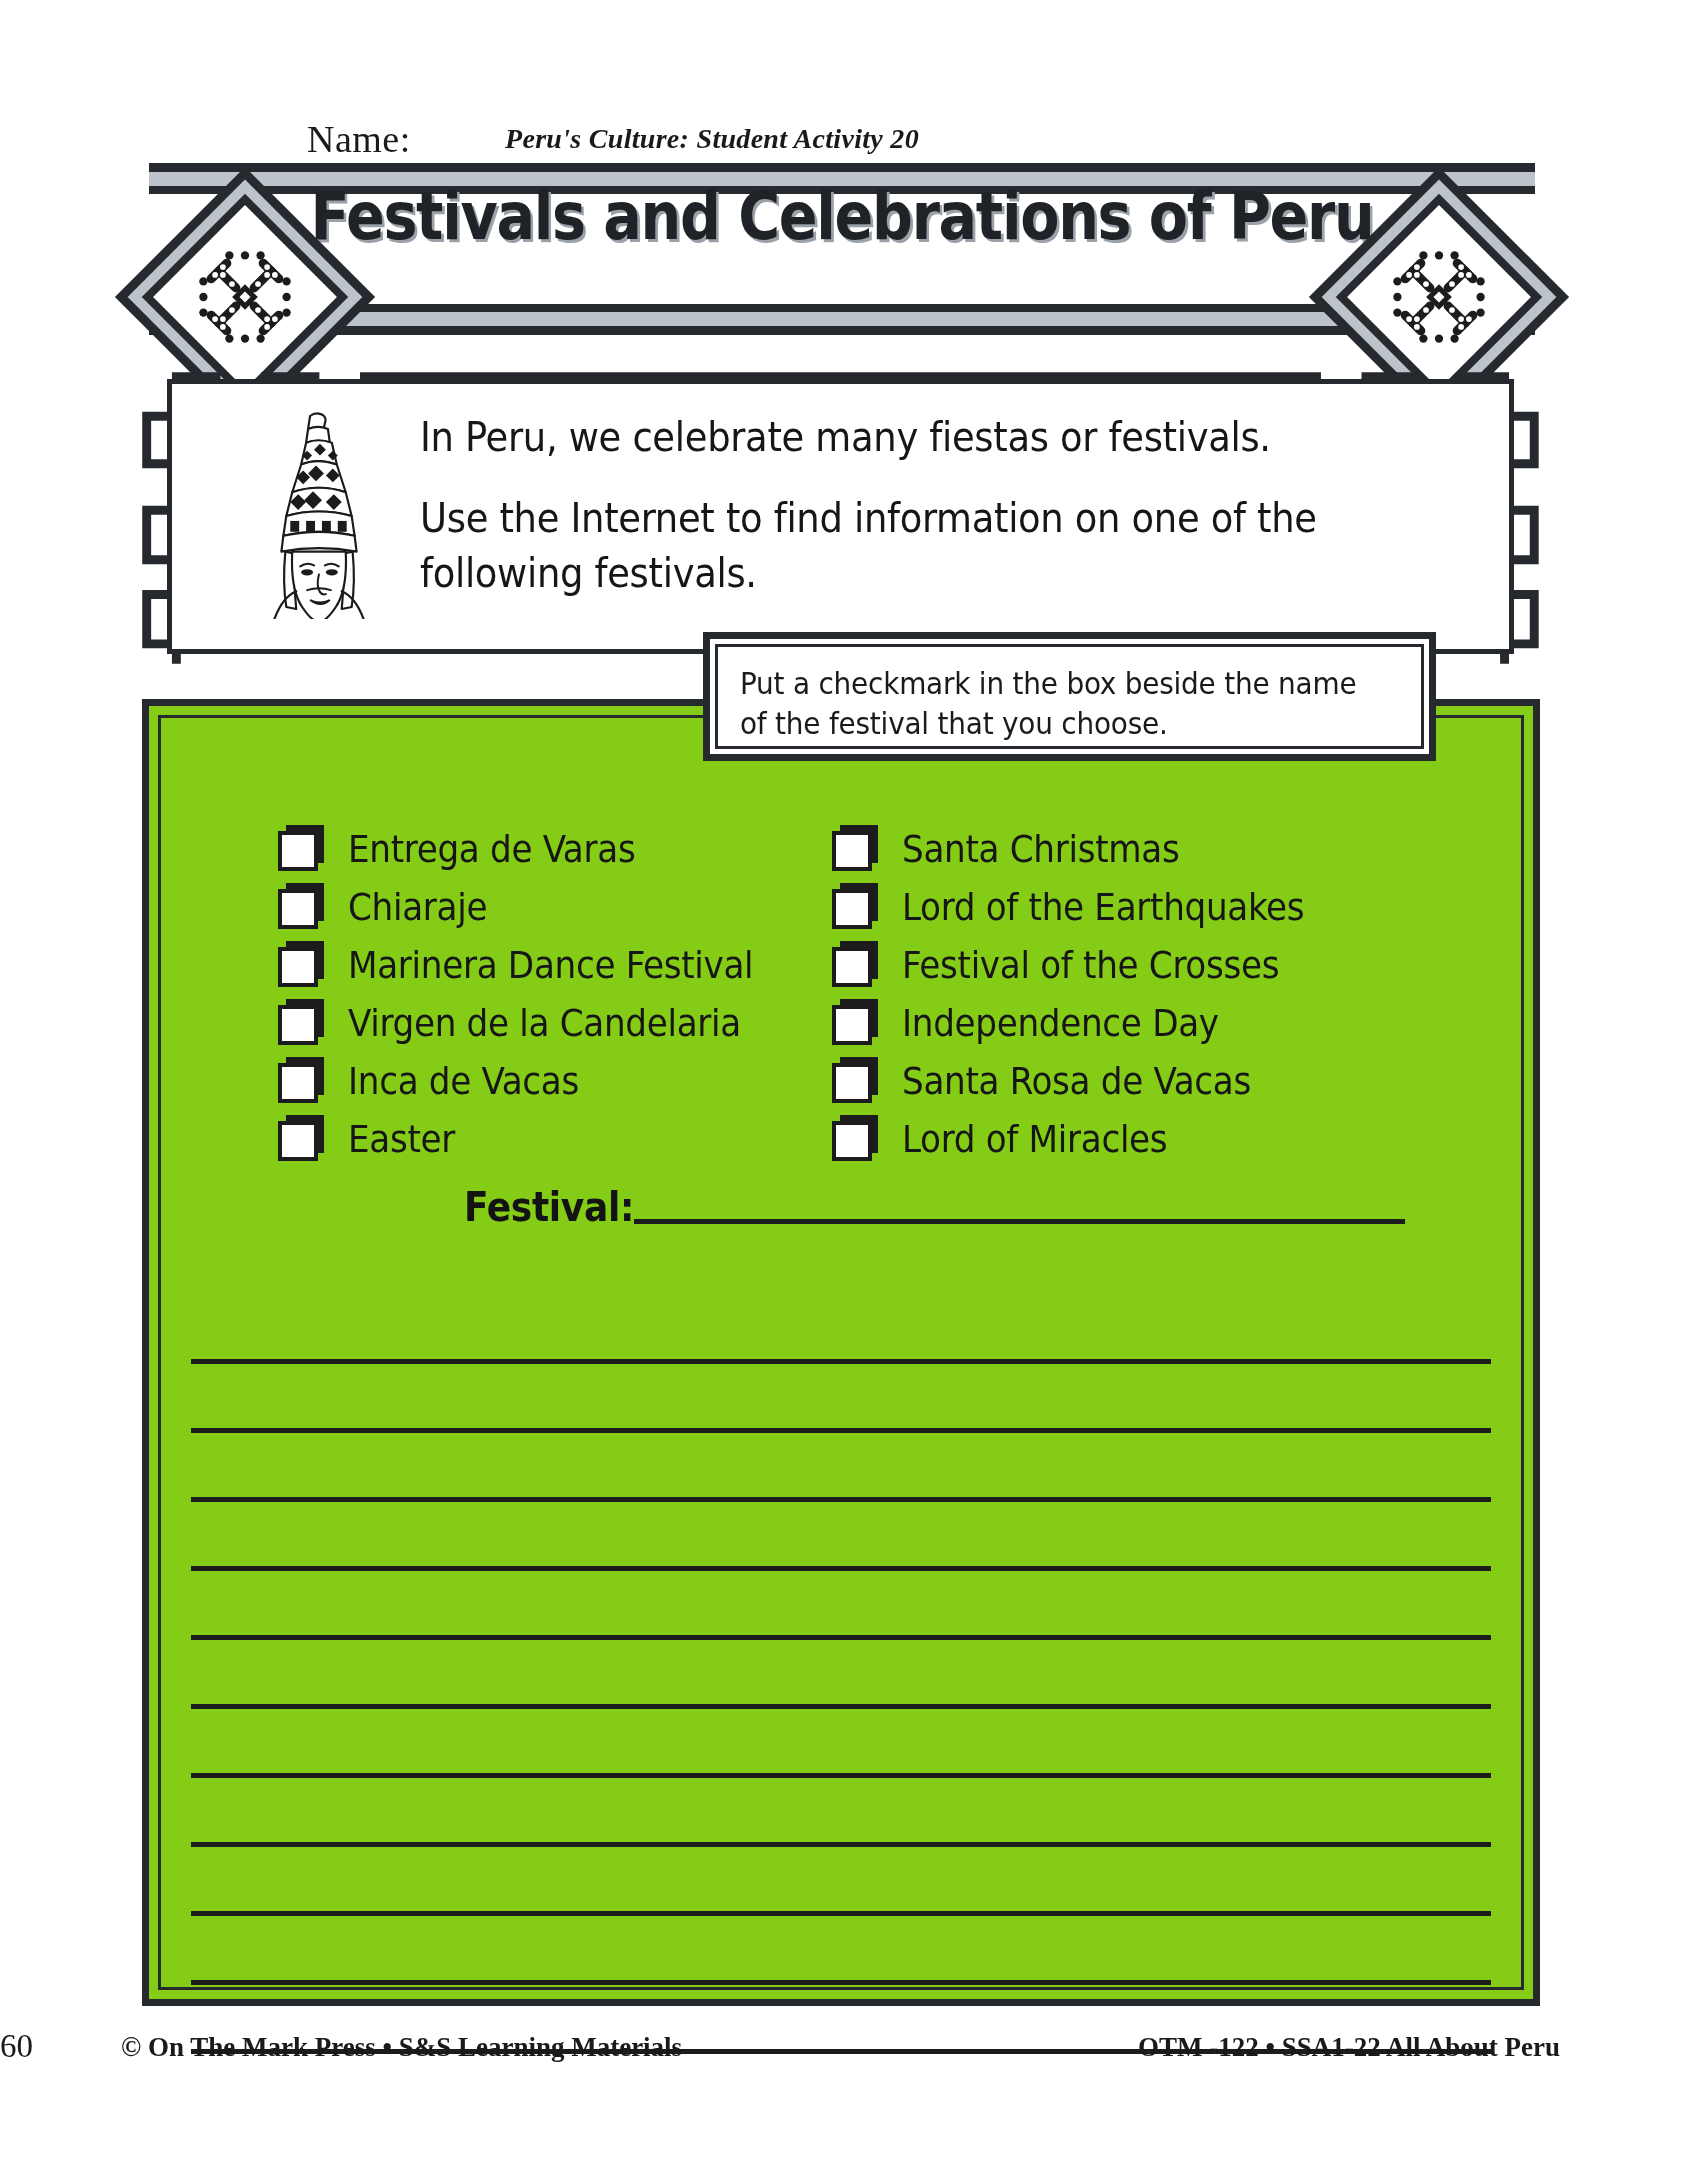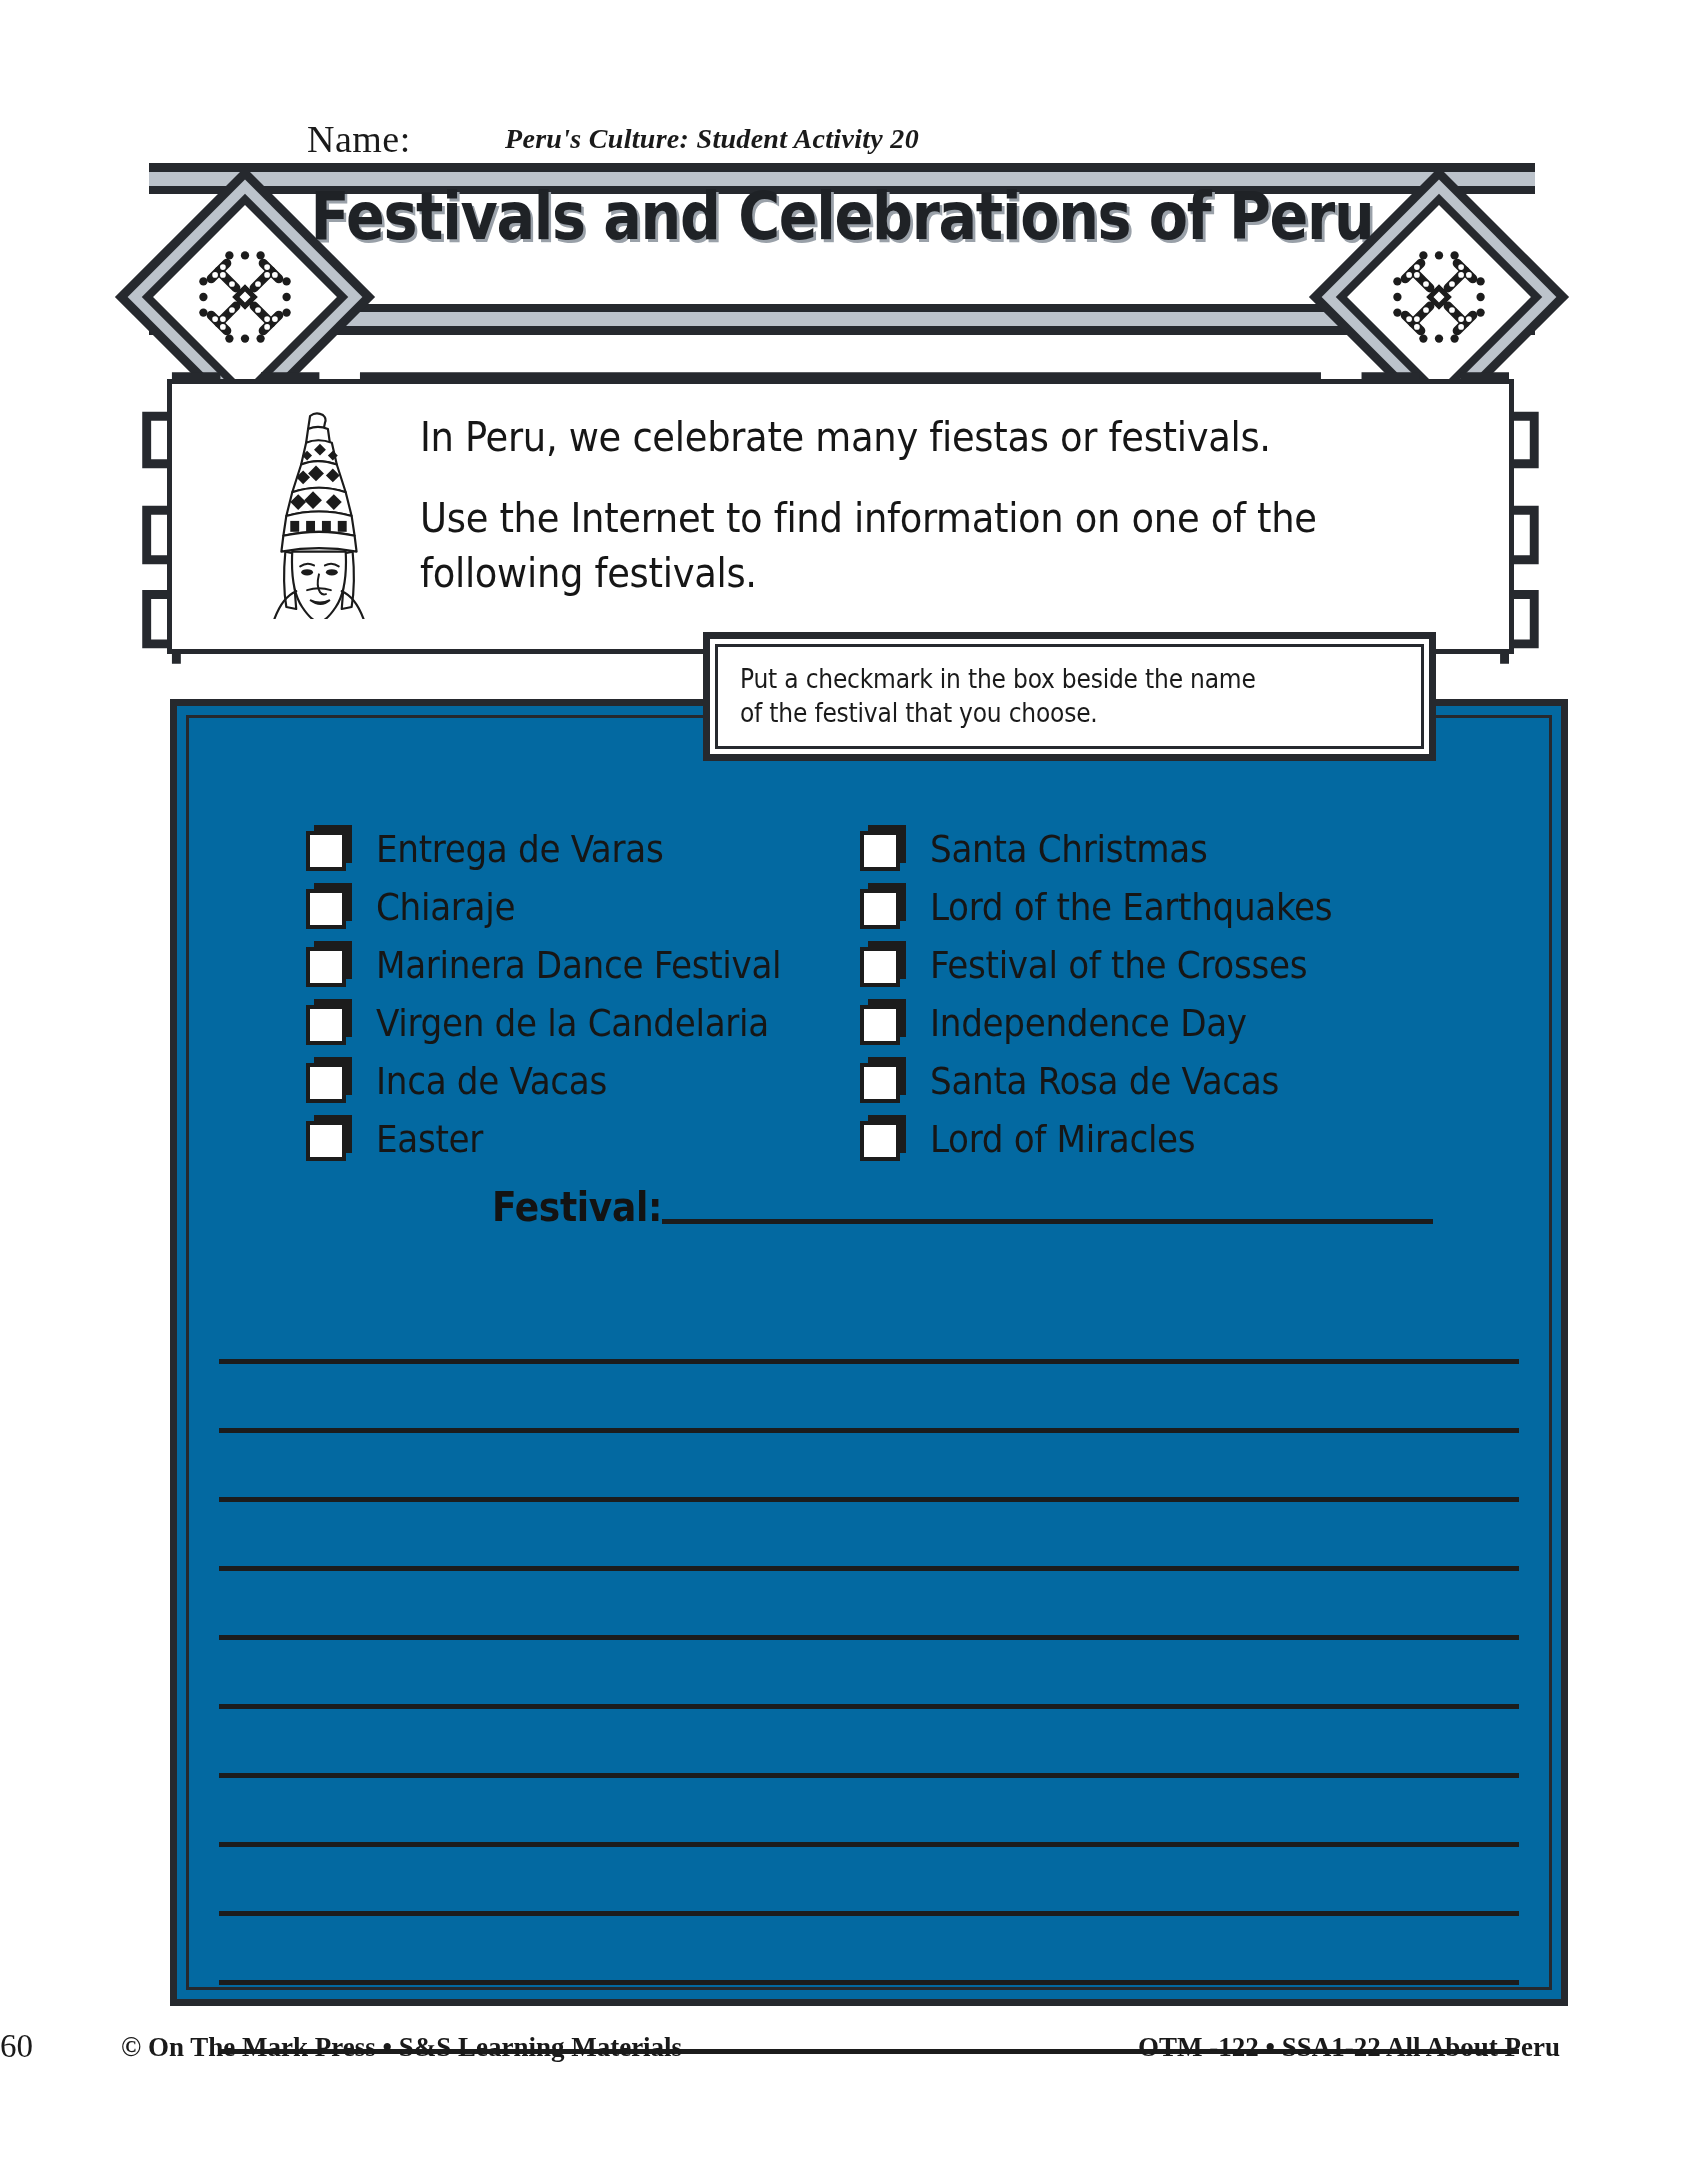--- a/index.html
+++ b/index.html
@@ -93,27 +93,27 @@
     position:absolute;left:703px;top:632px;width:733px;height:129px;
     border:7px solid #26292e;background:#fff;box-sizing:border-box;z-index:5;
   }
   .notebox-in{
     position:absolute;inset:5px;border:3px solid #26292e;box-sizing:border-box;
     background:#fff;
   }
   .notebox-txt{
     position:absolute;left:22px;right:14px;top:16px;
     font-family:"DejaVu Sans Condensed","DejaVu Sans",sans-serif;
-    font-size:26px;line-height:1.3;letter-spacing:-0.2px;
+    font-size:31px;line-height:1.3;letter-spacing:-0.2px;
   }
 
   
   .mainbox{
     position:absolute;left:142px;top:699px;width:1398px;height:1307px;
-    border:7px solid #26292e;box-sizing:border-box;background:#0369a1;margin-left:28px;
+    border:7px solid #26292e;box-sizing:border-box;background:#84cc16;
   }
   .mainbox-in{position:absolute;inset:9px;border:3px solid #26292e;box-sizing:border-box;}
 
   
   .cols{position:absolute;left:129px;top:119px;width:1148px;}
   .col{position:absolute;top:0;width:554px;}
   .col.left{left:0;}
   .col.right{left:554px;}
   .cb-row{display:flex;align-items:flex-start;height:58px;}
   .cb{

